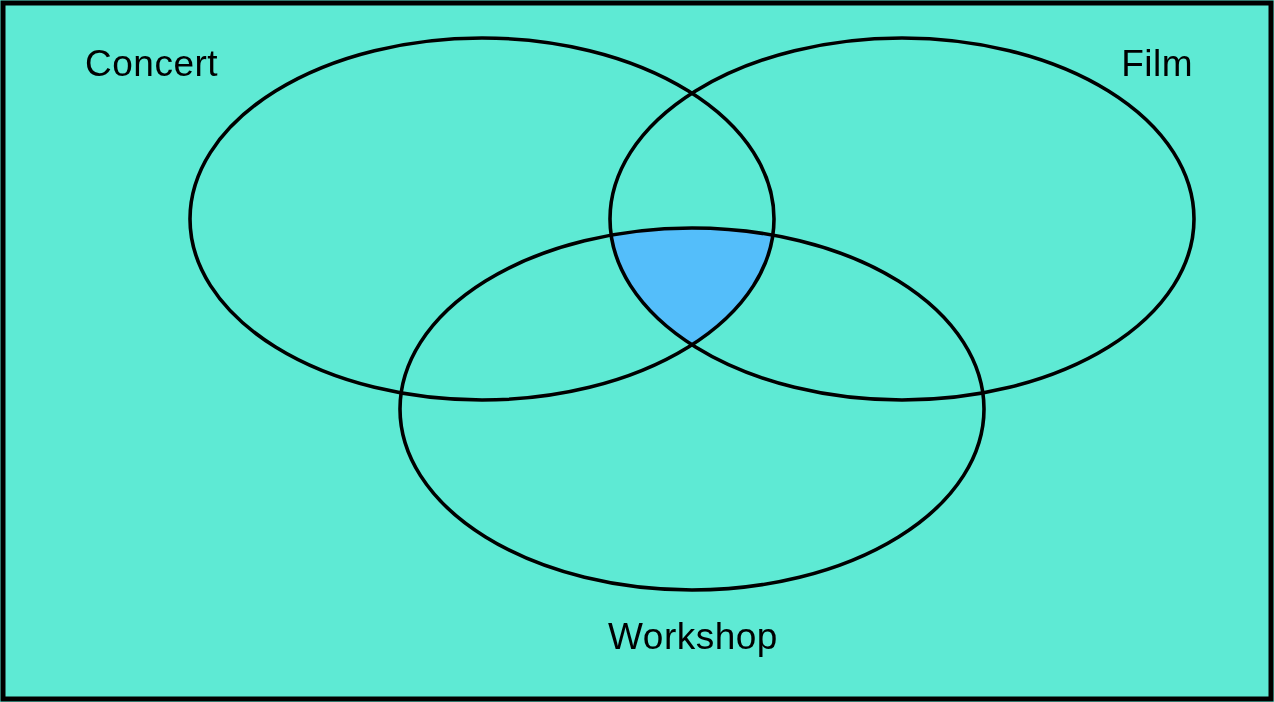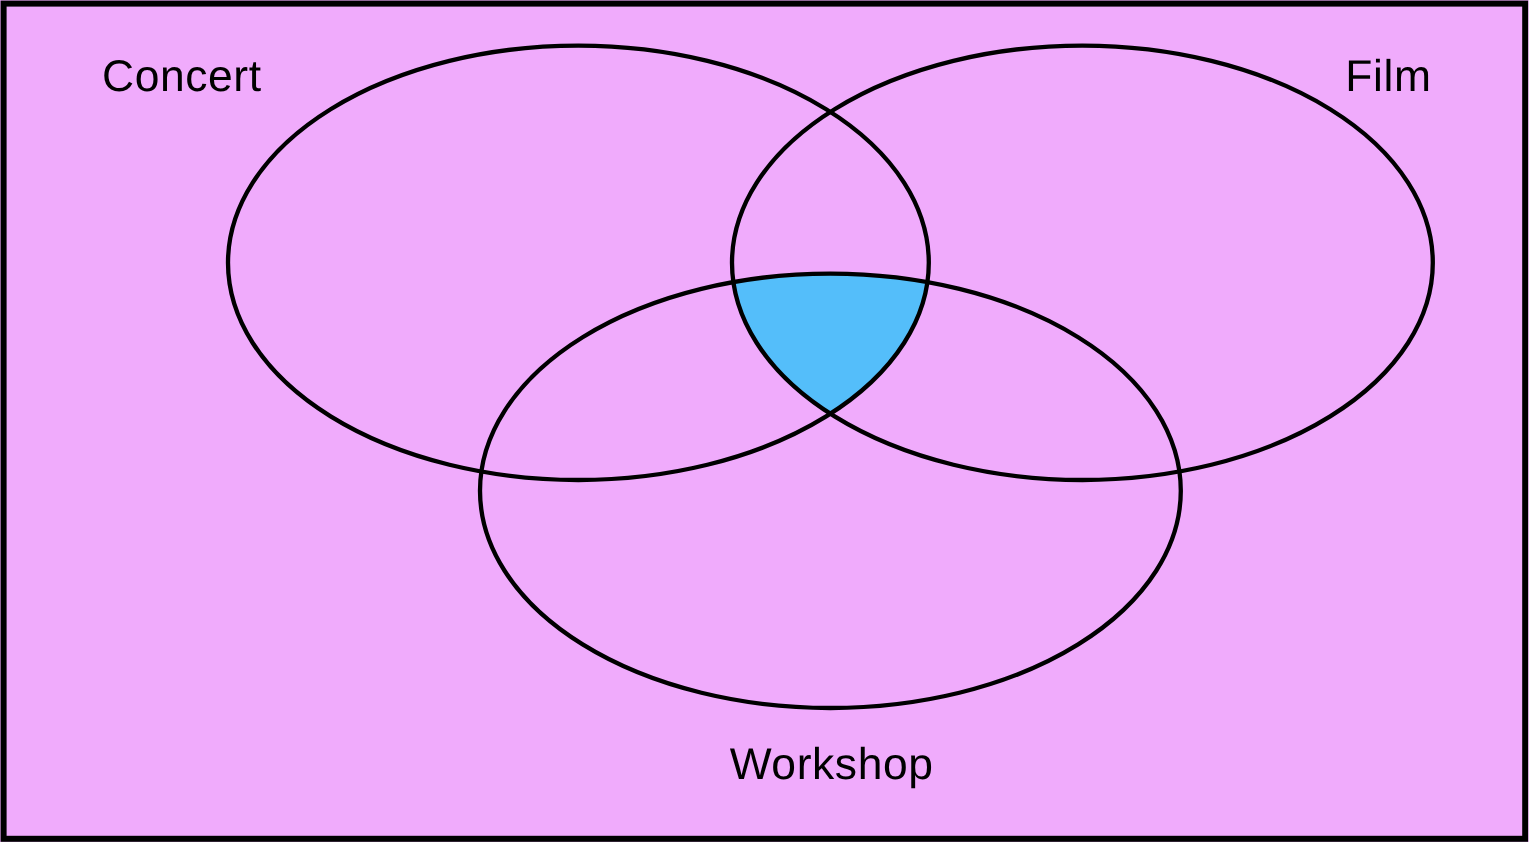--- a/index.html
+++ b/index.html
@@ -7,21 +7,21 @@
     padding: 0;
     background: #ffffff;
     width: 1274px;
     height: 702px;
     overflow: hidden;
   }
   .canvas {
     position: relative;
     width: 1274px;
     height: 702px;
-    background: #f0abfc;
+    background: #5eead4;
     font-family: "Liberation Sans", sans-serif;
   }
   svg { display: block; }
   .set-label {
     font-family: "Liberation Sans", sans-serif;
     font-size: 37px;
     letter-spacing: 0.5px;
     fill: #000000;
   }
 </style>

